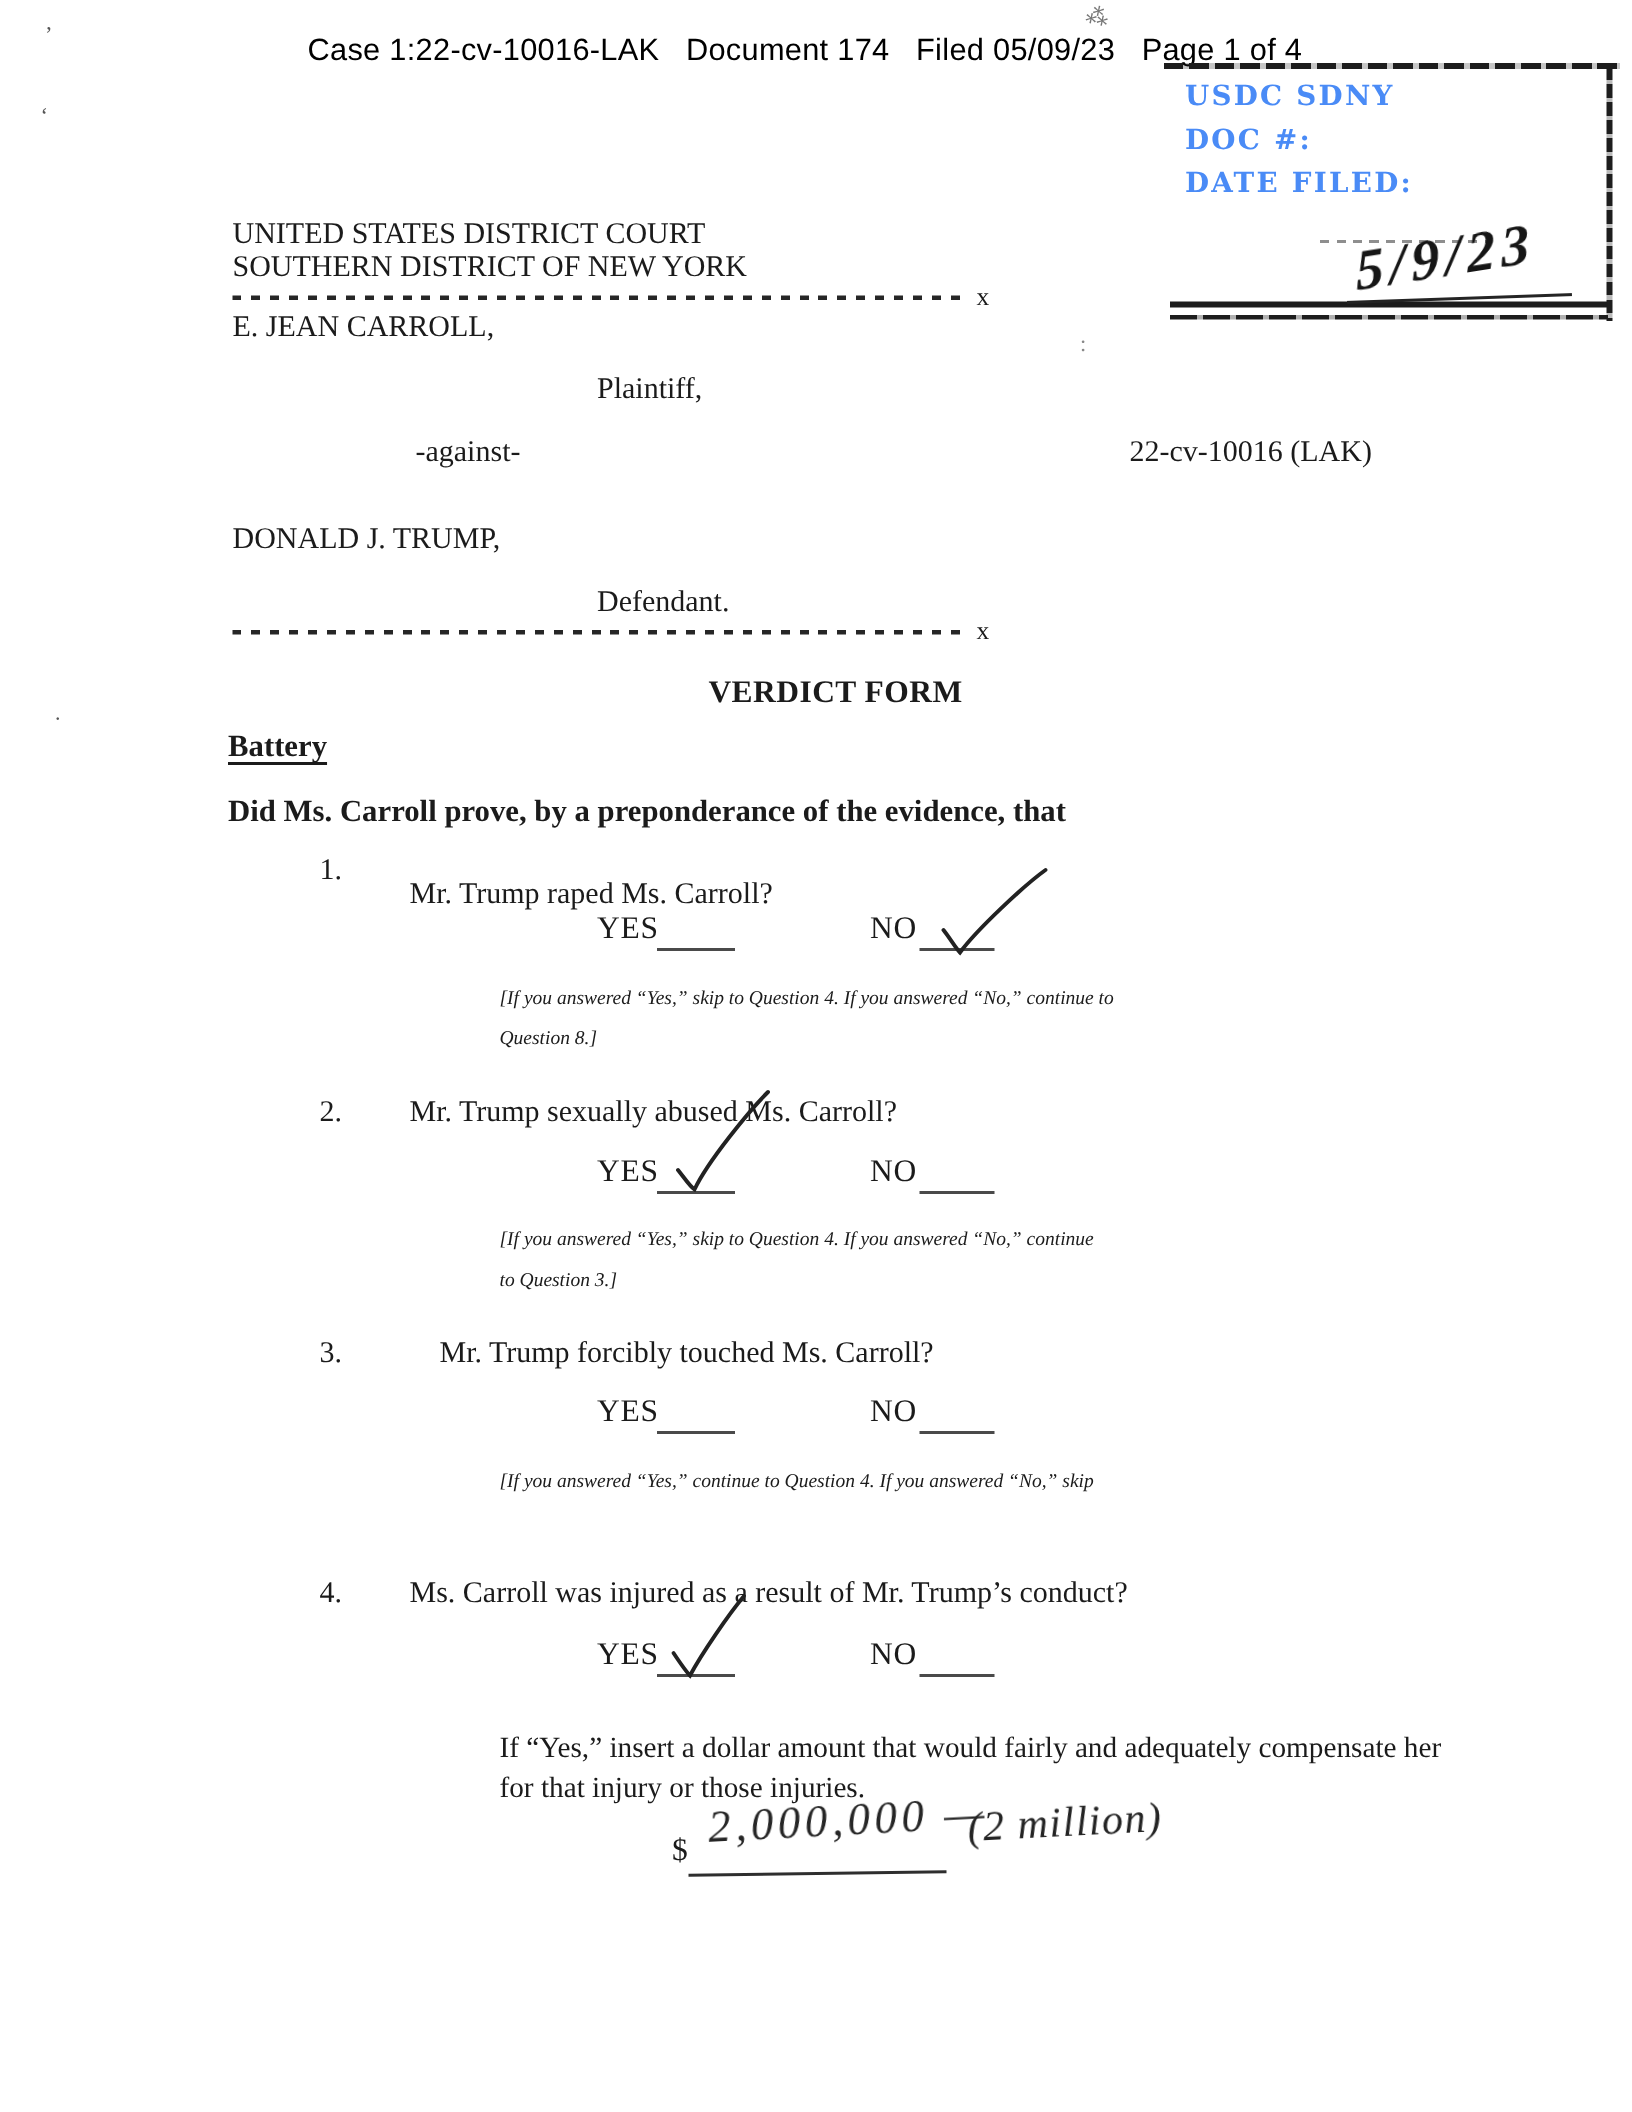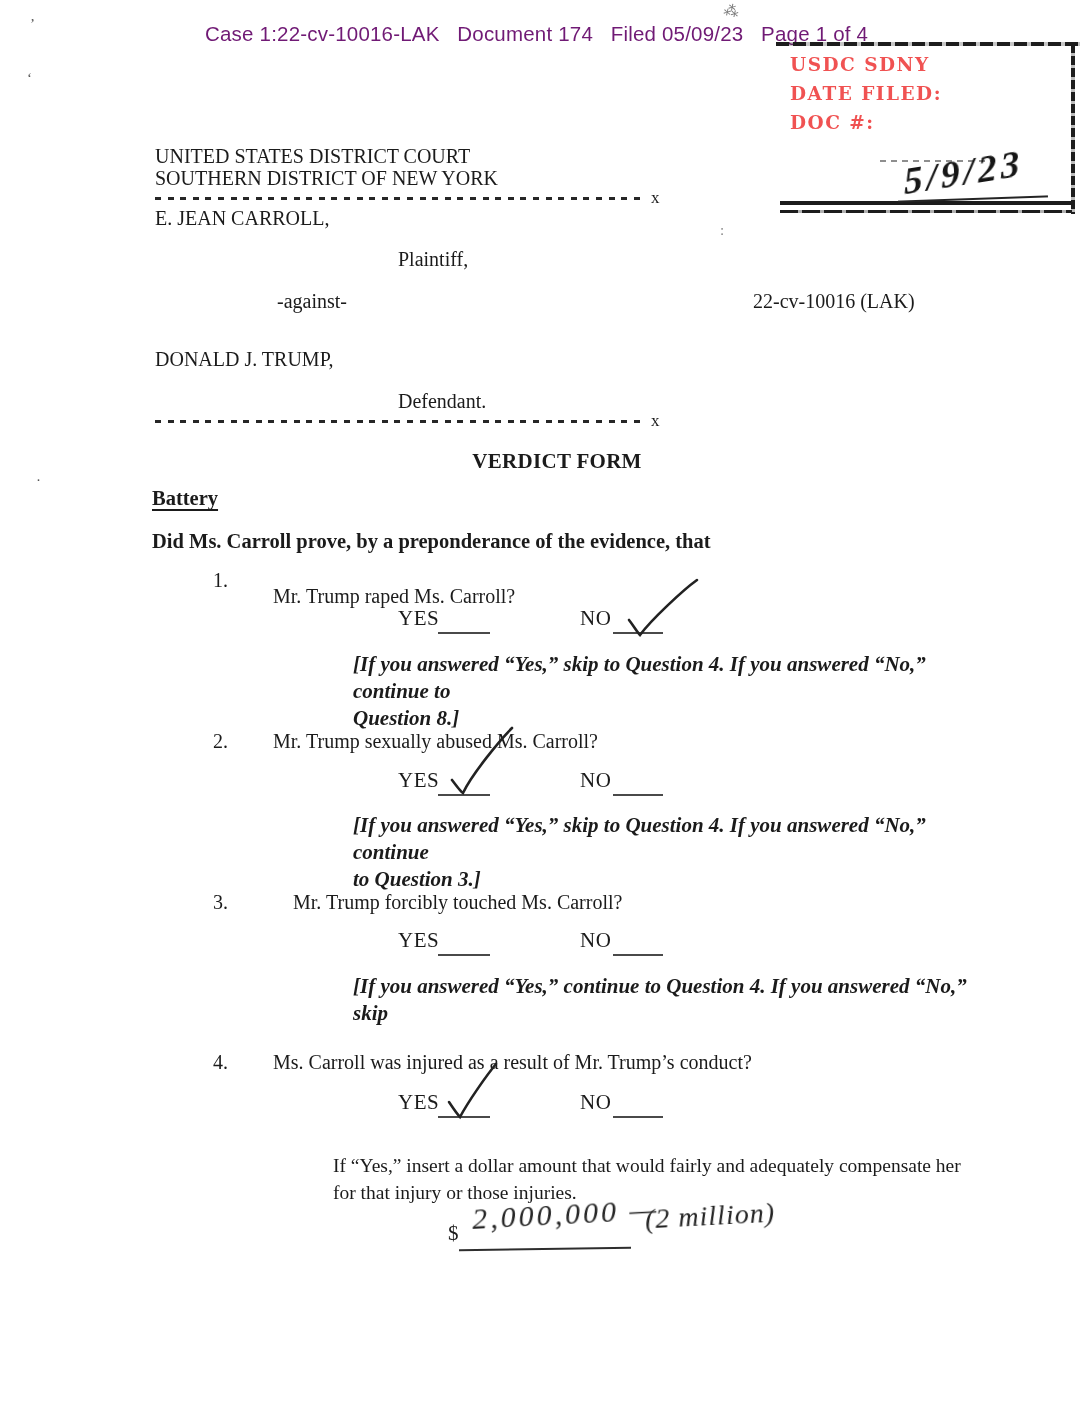--- a/index.html
+++ b/index.html
@@ -10,38 +10,38 @@
     background:#ffffff;
     font-family:"Liberation Serif","DejaVu Serif",serif;
     color:#1b1b1b;
     overflow:hidden;
     margin:0 auto;
   }
   
   .pdf-header{
     position:absolute;left:205px;top:22px;
     font-family:"Liberation Sans","DejaVu Sans",sans-serif;
-    font-size:20.5px;color:#701a75;white-space:pre;
+    font-size:20.5px;color:#000000;white-space:pre;
     letter-spacing:.2px;
   }
   
   .stamp-btop{position:absolute;left:776px;top:42px;width:304px;height:4px;
     background:repeating-linear-gradient(90deg,#1d1d1d 0 13px,rgba(29,29,29,.25) 13px 17px);
     filter:blur(.4px);}
   .stamp-bright{position:absolute;left:1071px;top:44px;width:4px;height:170px;
     background:repeating-linear-gradient(180deg,#1d1d1d 0 9px,rgba(29,29,29,.3) 9px 12px);
     filter:blur(.4px);}
   .stamp-bbot1{position:absolute;left:780px;top:201px;width:292px;height:4px;background:#1c1c1c;filter:blur(.5px);}
   .stamp-bbot2{position:absolute;left:780px;top:210px;width:292px;height:3px;
     background:repeating-linear-gradient(90deg,#1d1d1d 0 18px,rgba(29,29,29,.35) 18px 22px);filter:blur(.4px);}
   .stamp-text{
     position:absolute;left:790px;top:50px;width:280px;
     font-family:"DejaVu Serif","Liberation Serif",serif;
     font-weight:bold;font-size:18.5px;line-height:29px;
-    color:#ef4444;letter-spacing:1.5px;
+    color:#3b82f6;letter-spacing:1.5px;
     filter:blur(.45px);opacity:.92;
   }
   .stamp-date{
     position:absolute;left:903px;top:150px;
     font-size:38px;font-style:italic;font-weight:bold;
     transform:rotate(-9deg) skewX(-6deg);
     letter-spacing:4px;color:#161616;filter:blur(.3px);
   }
   .stamp-date-line{position:absolute;left:898px;top:198px;width:150px;height:2px;
     background:#242424;transform:rotate(-2deg);filter:blur(.3px);}
@@ -66,22 +66,22 @@
   .yn-yes{left:398px;}
   .yn-no{left:580px;}
   .blank{position:absolute;top:4px;height:22px;border-bottom:2px solid #4a4a4a;overflow:visible;}
   .blank-yes{left:438px;width:52px;}
   .blank-no{left:613px;width:50px;}
   .check{position:absolute;overflow:visible;pointer-events:none;}
   .check path{stroke:#222;stroke-width:2.6;fill:none;stroke-linecap:round;}
   .check-std{left:4px;bottom:-4px;width:66px;height:58px;}
   .check-q1{left:8px;bottom:-6px;width:80px;height:56px;}
   .check-tall{left:6px;bottom:-4px;width:70px;height:72px;}
-  .instr{position:absolute;left:353px;width:640px;font-style:italic;
-    font-size:21px;line-height:27px;font-weight:bold;}
+  .instr{position:absolute;left:333px;width:640px;font-style:italic;
+    font-size:13px;line-height:27px;}
   
   .dmg-prompt{position:absolute;left:333px;width:635px;font-size:19.5px;line-height:27px;}
   .dollar{position:absolute;left:448px;top:1221px;font-size:21px;}
   .amount-line{position:absolute;left:459px;top:1248px;width:172px;height:2px;
     background:#2e2e2e;transform:rotate(-.8deg);}
   .amount-hand{position:absolute;left:472px;top:1197px;font-size:30px;font-style:italic;
     letter-spacing:3px;transform:rotate(-3deg);color:#262626;filter:blur(.25px);}
   .amount-note{position:absolute;left:645px;top:1200px;font-size:28px;font-style:italic;
     letter-spacing:1px;transform:rotate(-3deg);color:#242424;filter:blur(.25px);}
   
@@ -94,22 +94,22 @@
 
   <div class="pdf-header">Case 1:22-cv-10016-LAK   Document 174   Filed 05/09/23   Page 1 of 4</div>
 
   <div>
     <div class="stamp-btop"></div>
     <div class="stamp-bright"></div>
     <div class="stamp-bbot1"></div>
     <div class="stamp-bbot2"></div>
     <div class="stamp-text">
       <div>USDC SDNY</div>
+      <div>DOC #:</div>
       <div>DATE FILED:</div>
-      <div>DOC #:</div>
     </div>
     <div class="stamp-doc-dots"></div>
     <div class="stamp-date">5/9/23</div>
     <div class="stamp-date-line"></div>
   </div>
 
   <div class="t" style="left:155px;top:167px;">SOUTHERN DISTRICT OF NEW YORK</div>
   <div class="t" style="left:155px;top:145px;">UNITED STATES DISTRICT COURT</div>
 
   <div class="divider" style="top:197px;"></div>

